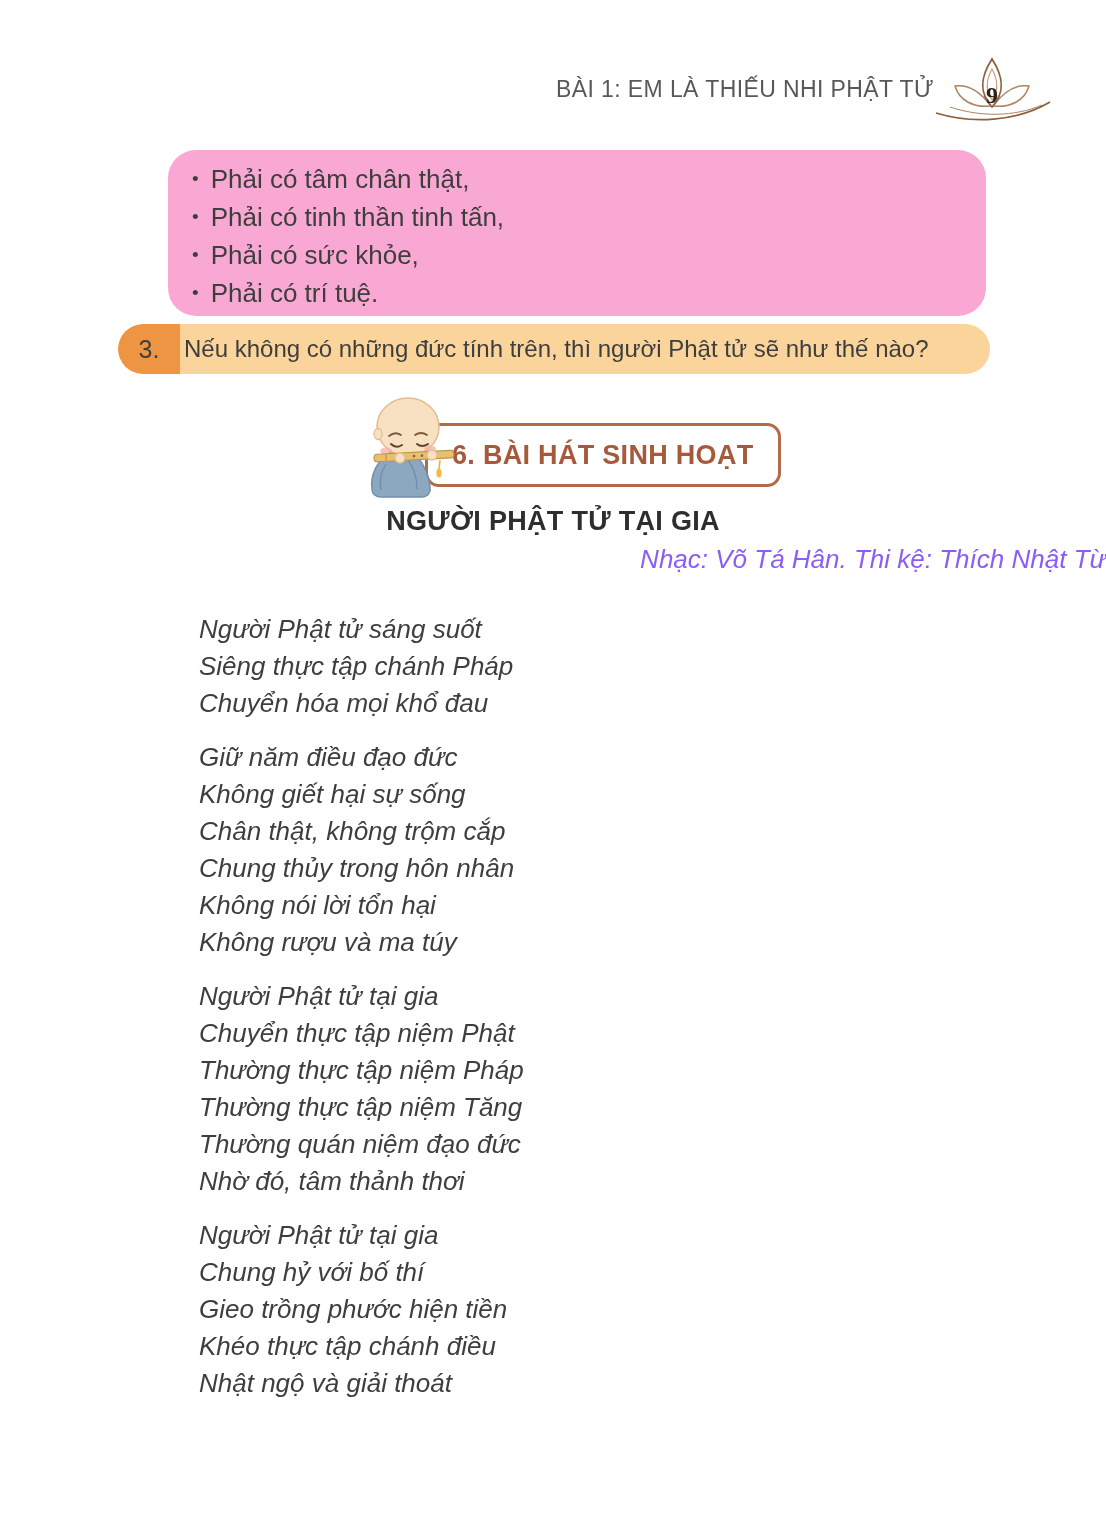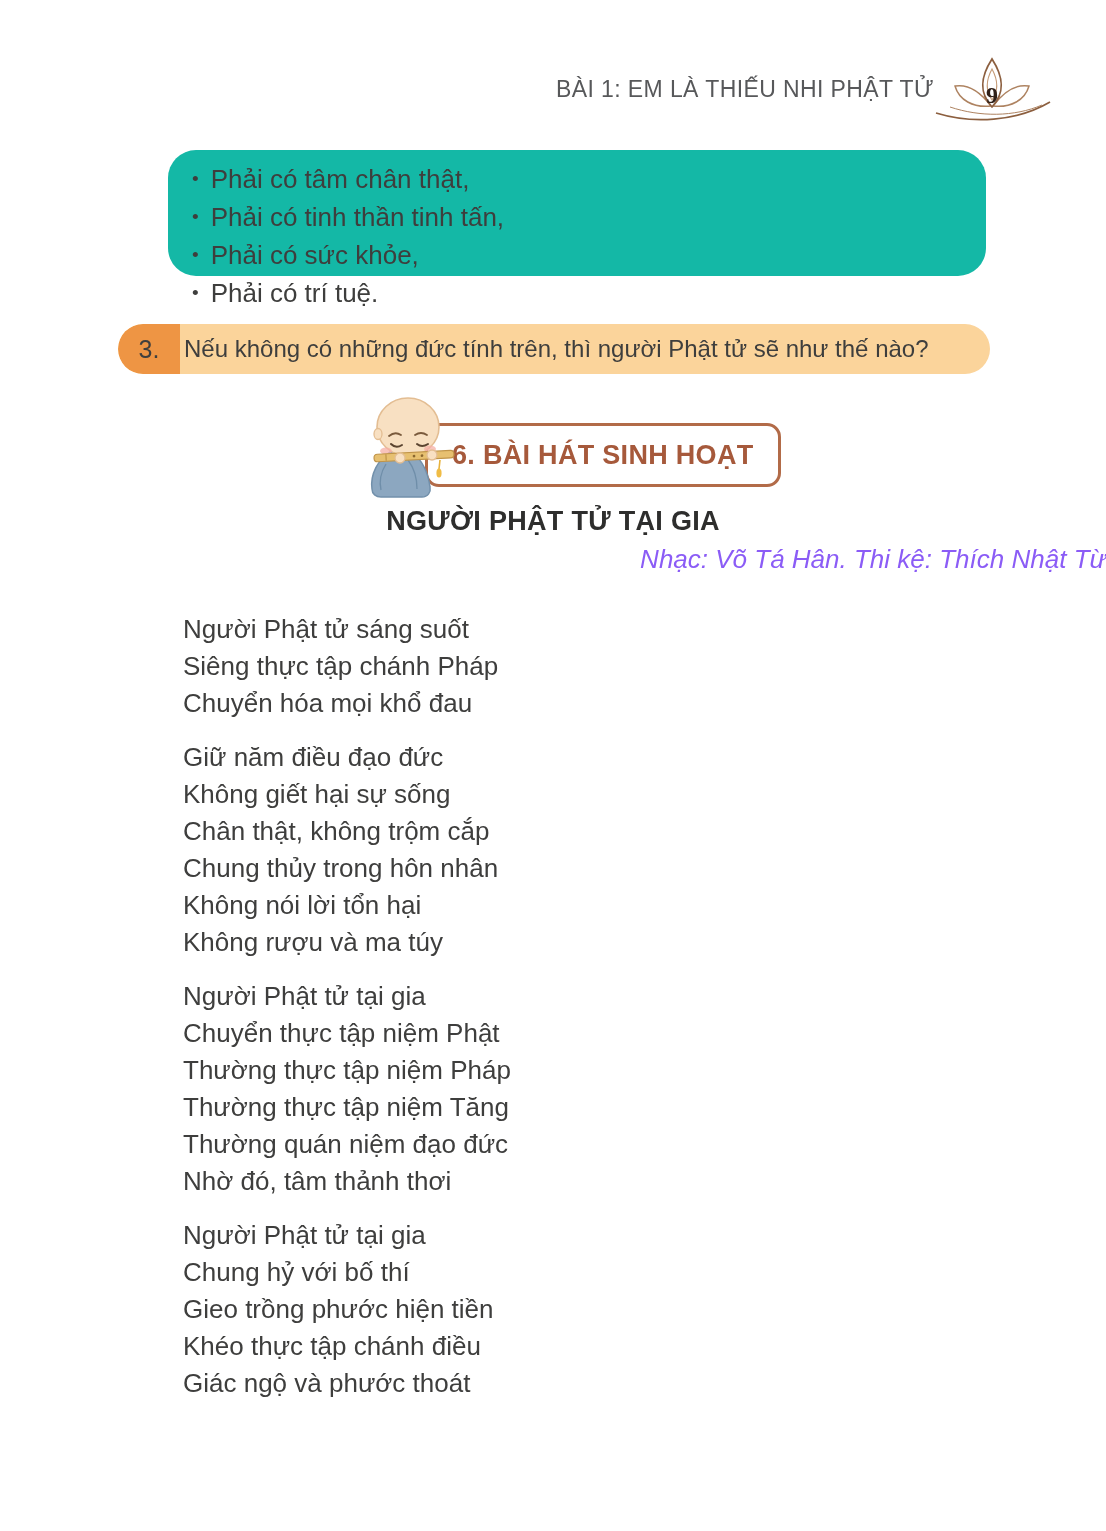--- a/index.html
+++ b/index.html
@@ -31,22 +31,22 @@
     width:118px;
     height:80px;
   }
 
   
   .qualities-box {
     position:absolute;
     left:168px;
     top:150px;
     width:818px;
-    height:126px;
-    background:#14b8a6;
+    height:166px;
+    background:#f9a8d4;
     border-radius:28px;
     box-sizing:border-box;
     padding:10px 20px 0 14px;
   }
   .qualities-box ul { list-style:none; margin:0; padding:0; }
   .qualities-box li {
     display:flex;
     align-items:center;
     font-size:26px;
     line-height:38px;
@@ -144,21 +144,21 @@
     text-align:right;
     font-size:26px;
     font-style:italic;
     color:#8b5cf6;
   }
   .lyrics {
     position:absolute;
     left:183px;
     top:611px;
   }
-  .stanza { margin:0 0 17px 0; }
+  .stanza { margin:0 0 17px 16px;font-style:italic; }
   .lyric-line {
     font-size:26px;
     line-height:37px;
     color:#3e3e3d;
     white-space:nowrap;
   }
 </style>
 </head>
 <body>
 
@@ -248,17 +248,17 @@
       <div class="lyric-line">Thường thực tập niệm Pháp</div>
       <div class="lyric-line">Thường thực tập niệm Tăng</div>
       <div class="lyric-line">Thường quán niệm đạo đức</div>
       <div class="lyric-line">Nhờ đó, tâm thảnh thơi</div>
     </div>
     <div class="stanza">
       <div class="lyric-line">Người Phật tử tại gia</div>
       <div class="lyric-line">Chung hỷ với bố thí</div>
       <div class="lyric-line">Gieo trồng phước hiện tiền</div>
       <div class="lyric-line">Khéo thực tập chánh điều</div>
-      <div class="lyric-line">Giác ngộ và phước thoát</div>
+      <div class="lyric-line">Nhật ngộ và giải thoát</div>
     </div>
   </div>
 
 </div>
 
 </body></html>

